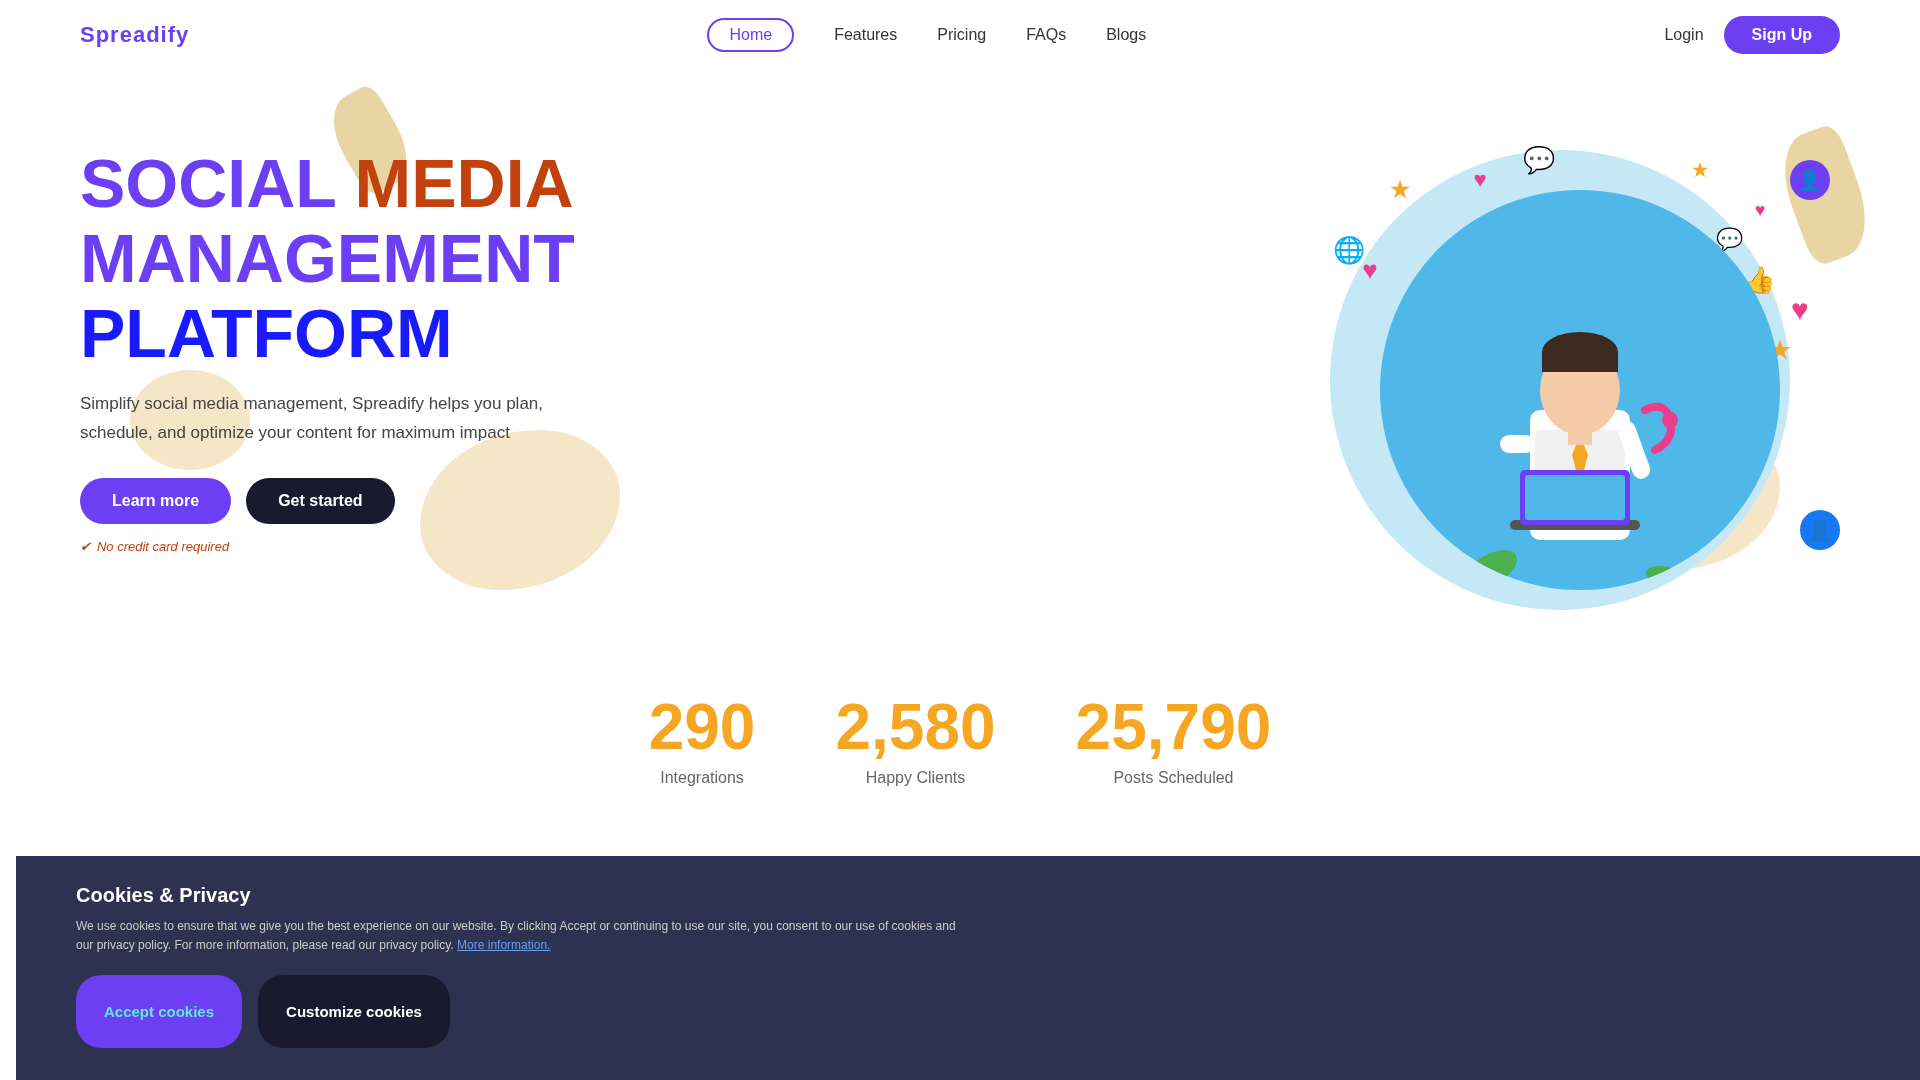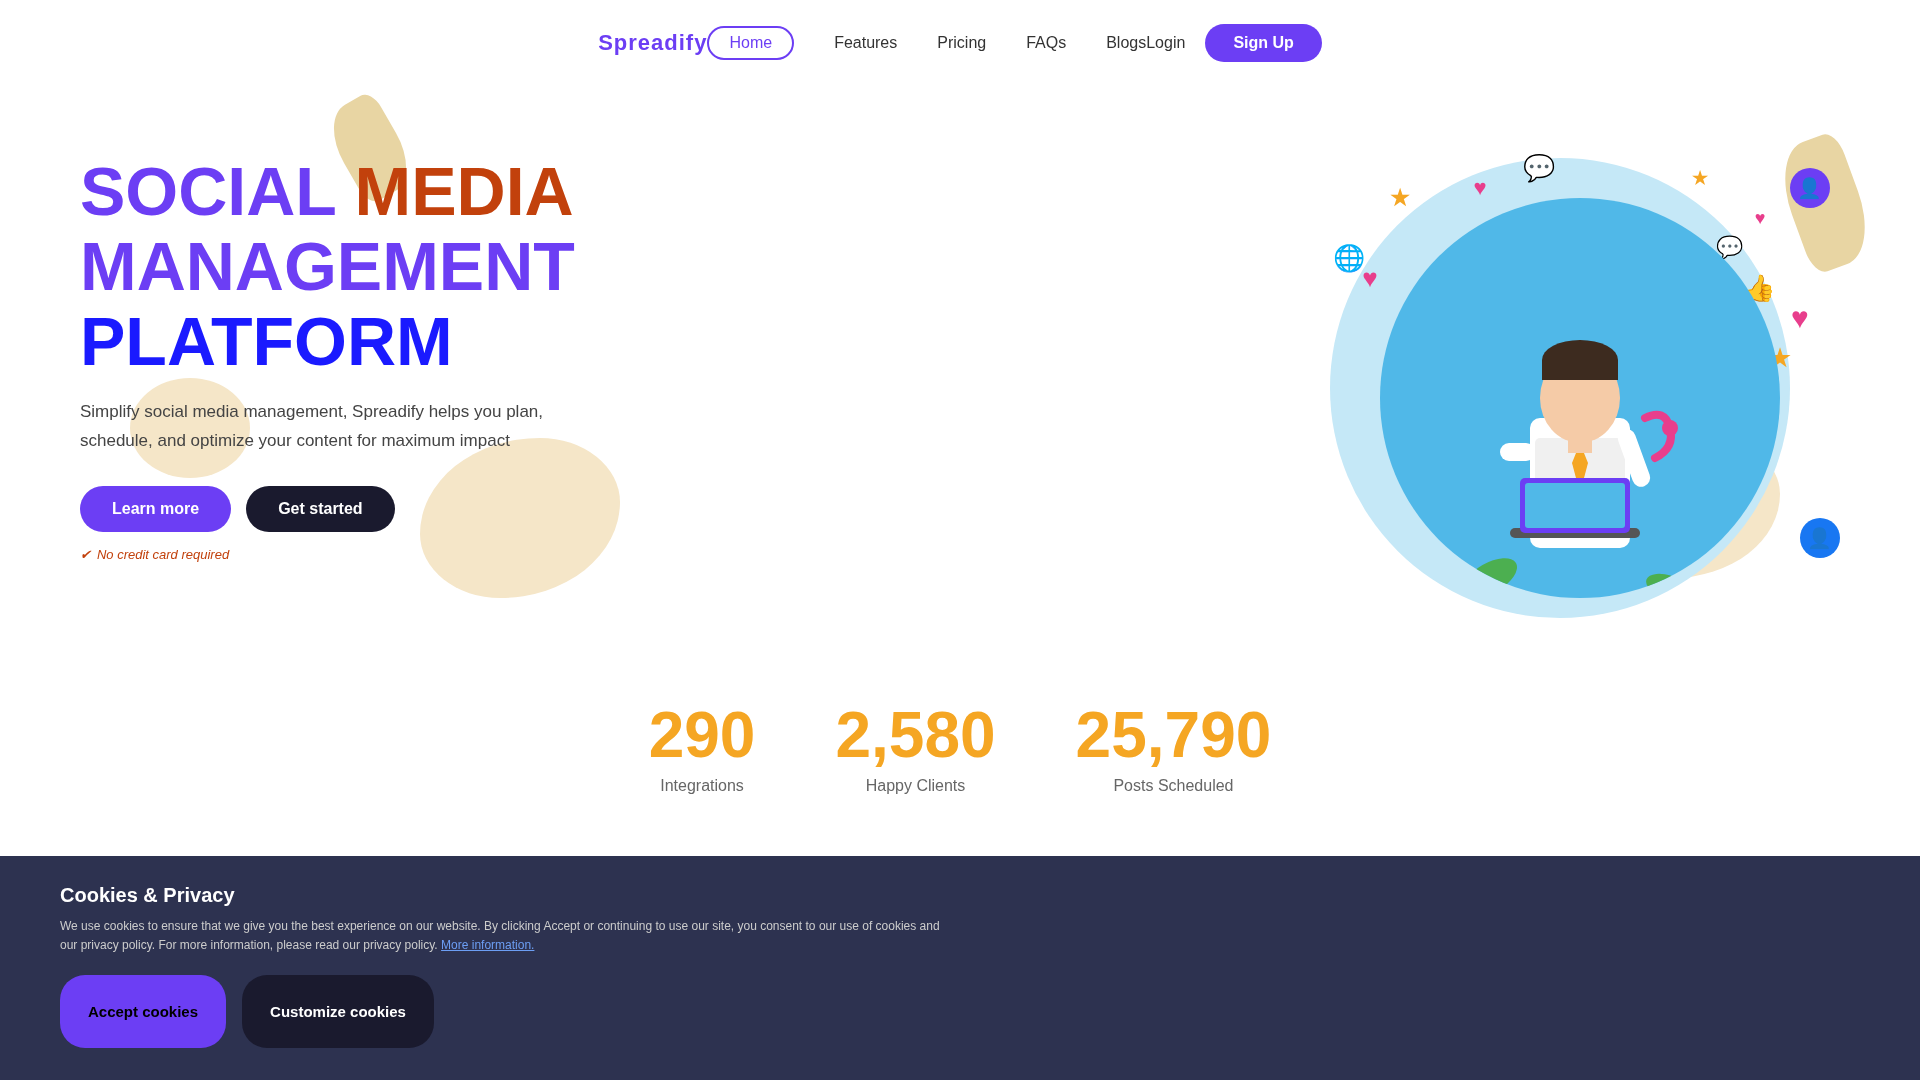--- a/index.html
+++ b/index.html
@@ -1,21 +1,21 @@
 <!DOCTYPE html>
 <html><head>
   <meta charset="utf-8">
   <style>
     * { margin: 0; padding: 0; box-sizing: border-box; }
     body { font-family: 'Segoe UI', Arial, sans-serif; background: #fff; overflow-x: hidden; }
 
     
     nav {
-      display: flex; align-items: center; justify-content: center;
-      padding: 16px 80px; height: 70px; position: relative; z-index: 10; margin-top: 8px;
+      display: flex; align-items: center; justify-content: space-between;
+      padding: 16px 80px; height: 70px; position: relative; z-index: 10;
     }
     .nav-logo { font-size: 22px; font-weight: 700; color: #6c3ef4; letter-spacing: 1px; }
     .nav-links { display: flex; align-items: center; gap: 40px; }
     .nav-links a {
       text-decoration: none; color: #333; font-size: 16px; font-weight: 500; cursor: pointer;
     }
     .nav-links a.active {
       border: 2px solid #6c3ef4; border-radius: 25px; padding: 6px 20px; color: #6c3ef4;
     }
     .nav-actions { display: flex; align-items: center; gap: 20px; }
@@ -100,30 +100,30 @@
     .stats-section {
       display: flex; justify-content: center; gap: 80px;
       padding: 40px 80px 20px; background: #fff;
     }
     .stat-item { text-align: center; }
     .stat-number { font-size: 64px; font-weight: 800; color: #f5a623; }
     .stat-label { font-size: 16px; color: #666; margin-top: 5px; }
 
     
     .cookies-banner {
-      position: fixed; bottom: 0; left: 0; right: 0;
+      position: fixed; bottom: 0; left: 16px; right: 0;
       background: #2d3250; color: #fff; padding: 28px 60px 32px;
       z-index: 1000;
     }
     .cookies-title { font-size: 20px; font-weight: 700; margin-bottom: 10px; }
     .cookies-text { font-size: 12px; color: #ccc; line-height: 1.6; max-width: 900px; }
     .cookies-text a { color: #6c9ef4; text-decoration: underline; cursor: pointer; }
     .cookies-actions { display: flex; gap: 16px; margin-top: 20px; }
     .btn-accept-cookies {
-      background: #6c3ef4; color: #000000; border: none; border-radius: 25px;
+      background: #6c3ef4; color: #5eead4; border: none; border-radius: 25px;
       padding: 12px 28px; font-size: 15px; font-weight: 600; cursor: pointer;
     }
     .btn-customize-cookies {
       background: #1a1a2e; color: #fff; border: none; border-radius: 25px;
       padding: 28px 28px; font-size: 15px; font-weight: 600; cursor: pointer;
     }
   </style>
 </head>
 <body>
 

